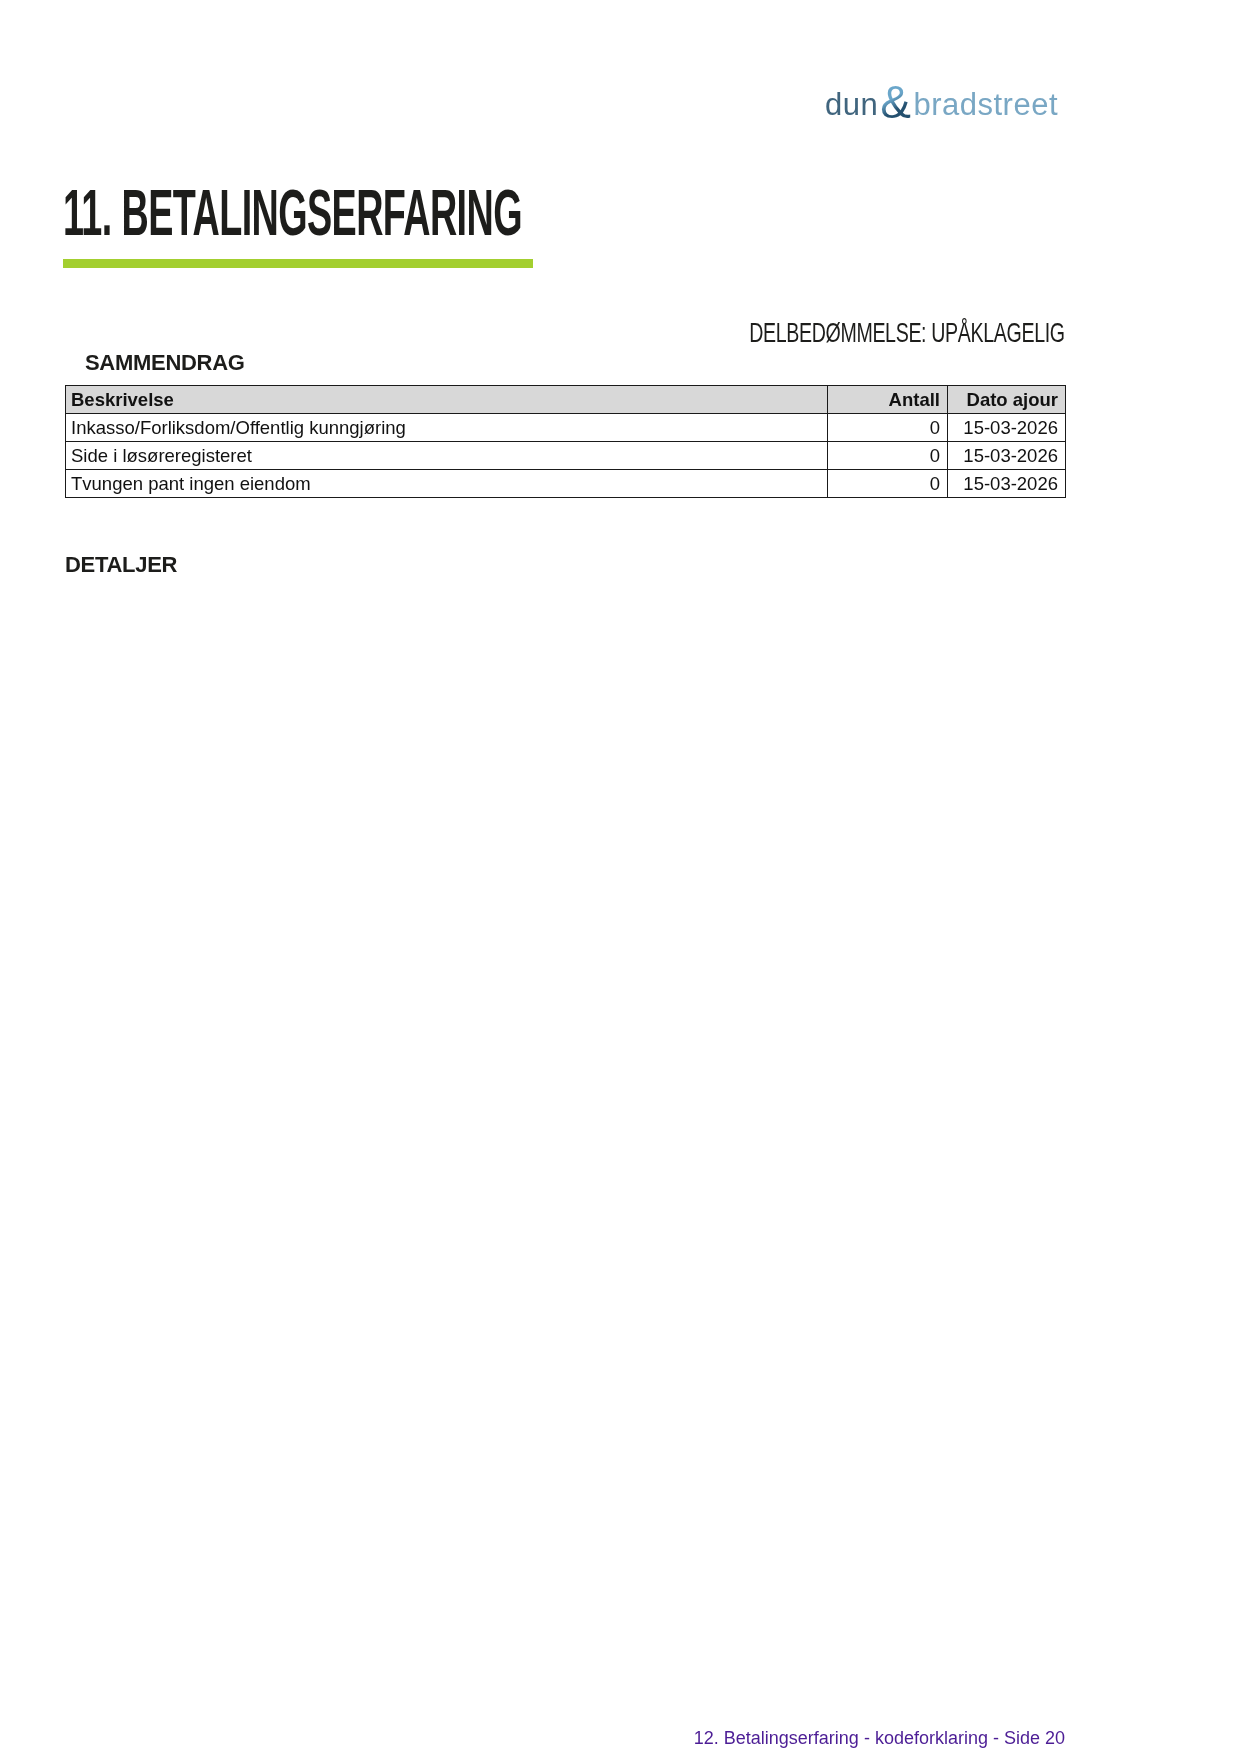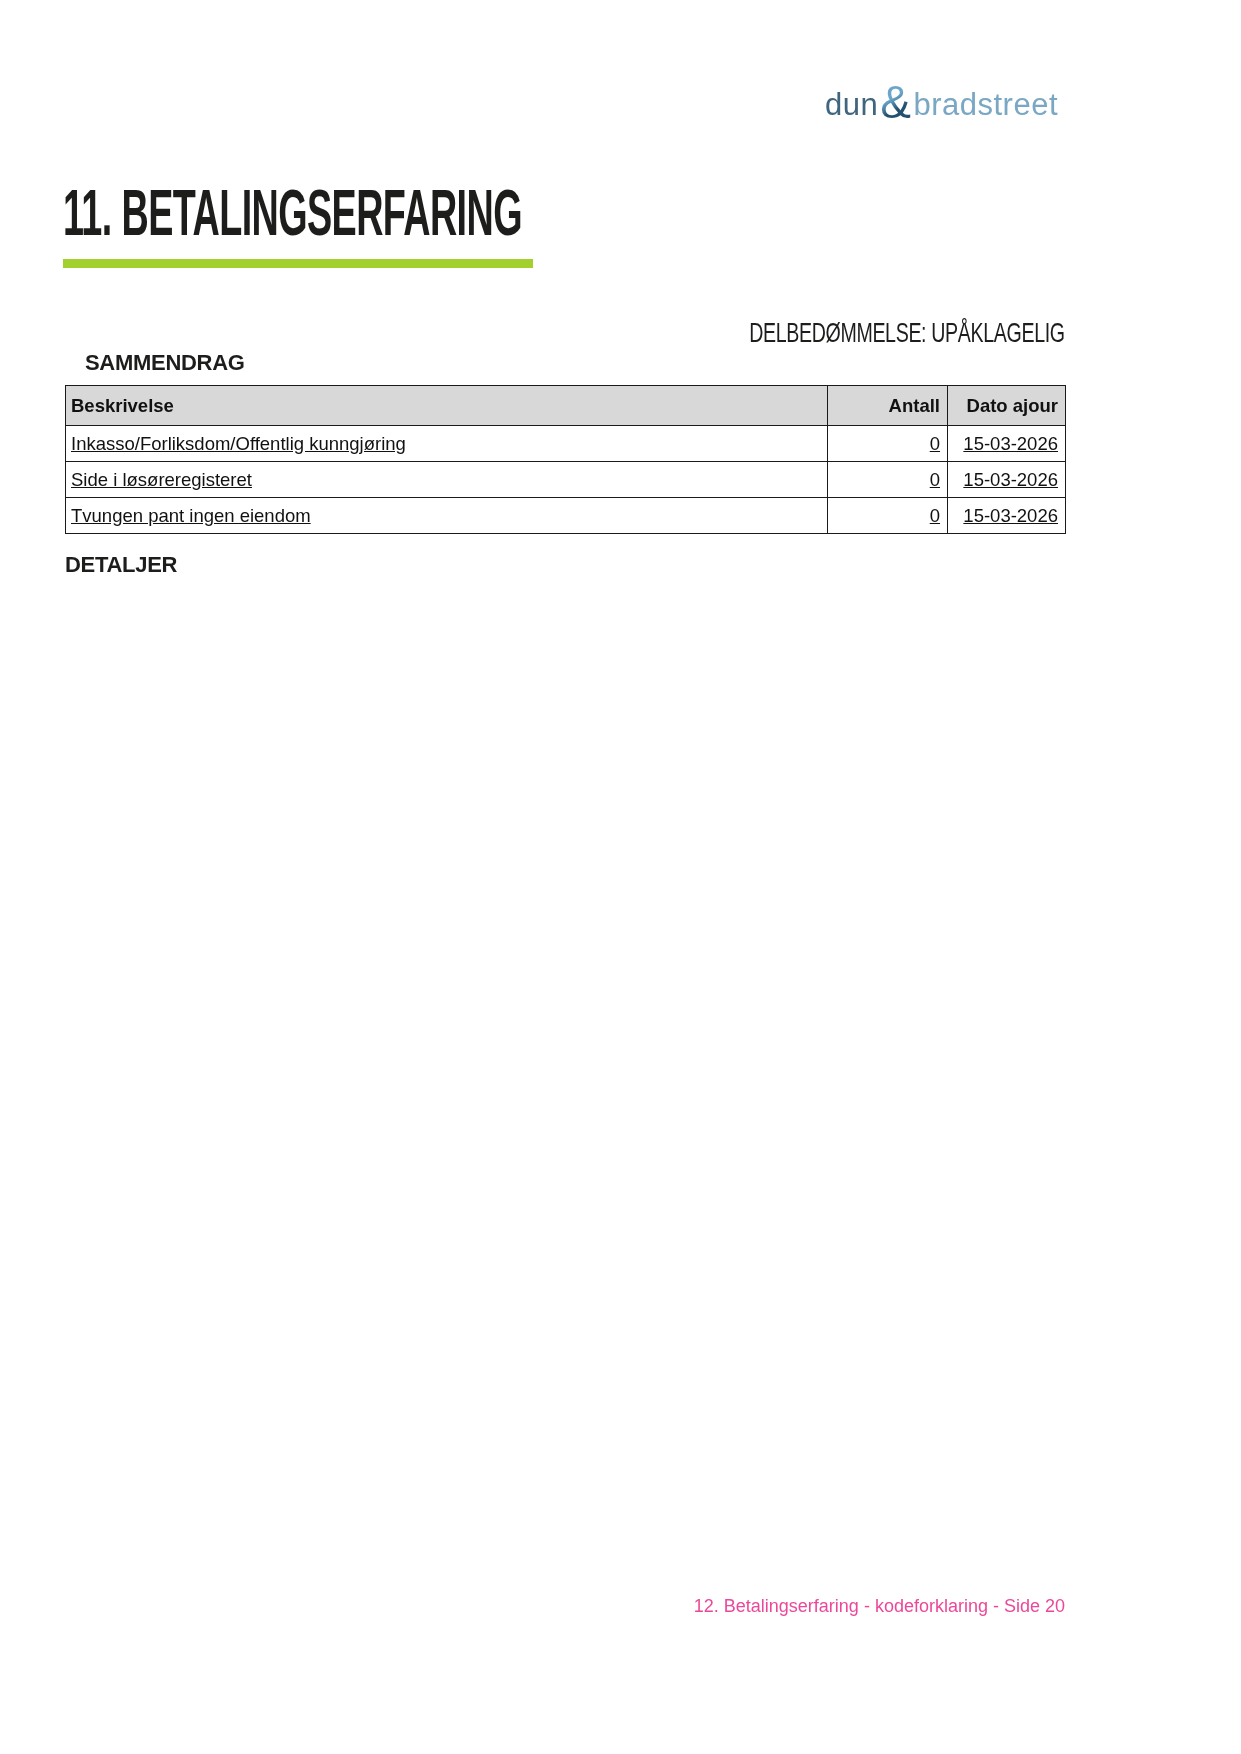--- a/index.html
+++ b/index.html
@@ -119,43 +119,43 @@
   .summary-table col.c-date  { width: 118px; }
   .summary-table th, .summary-table td {
     border: 1.5px solid #1a1a1a;
     vertical-align: middle;
     overflow: hidden;
     white-space: nowrap;
   }
   .summary-table th {
     background: #d8d8d8;
     font-weight: bold;
-    height: 40px;
-  }
-  .summary-table td { height: 36px; text-decoration: underline; }
+    height: 28px;
+  }
+  .summary-table td { height: 28px; }
   .cell-left  { text-align: left;  padding-left: 5px;  padding-right: 4px; }
   .cell-right { text-align: right; padding-right: 7px; padding-left: 4px; }
 
   
   .details-text {
     position: absolute;
     left: 65px;
     top: 583px;
     font-size: 19px;
     color: #1e1e1e;
     line-height: 1.25;
   }
 
   
   .footer-text {
     position: absolute;
     right: 176px;
-    top: 1596px;
+    top: 1728px;
     font-size: 18px;
-    color: #ec4899;
+    color: #4c1d95;
     text-align: right;
     white-space: nowrap;
     margin-left: 32px;
   }
 </style>
 </head>
 <body>
 
 <div class="page">
 

